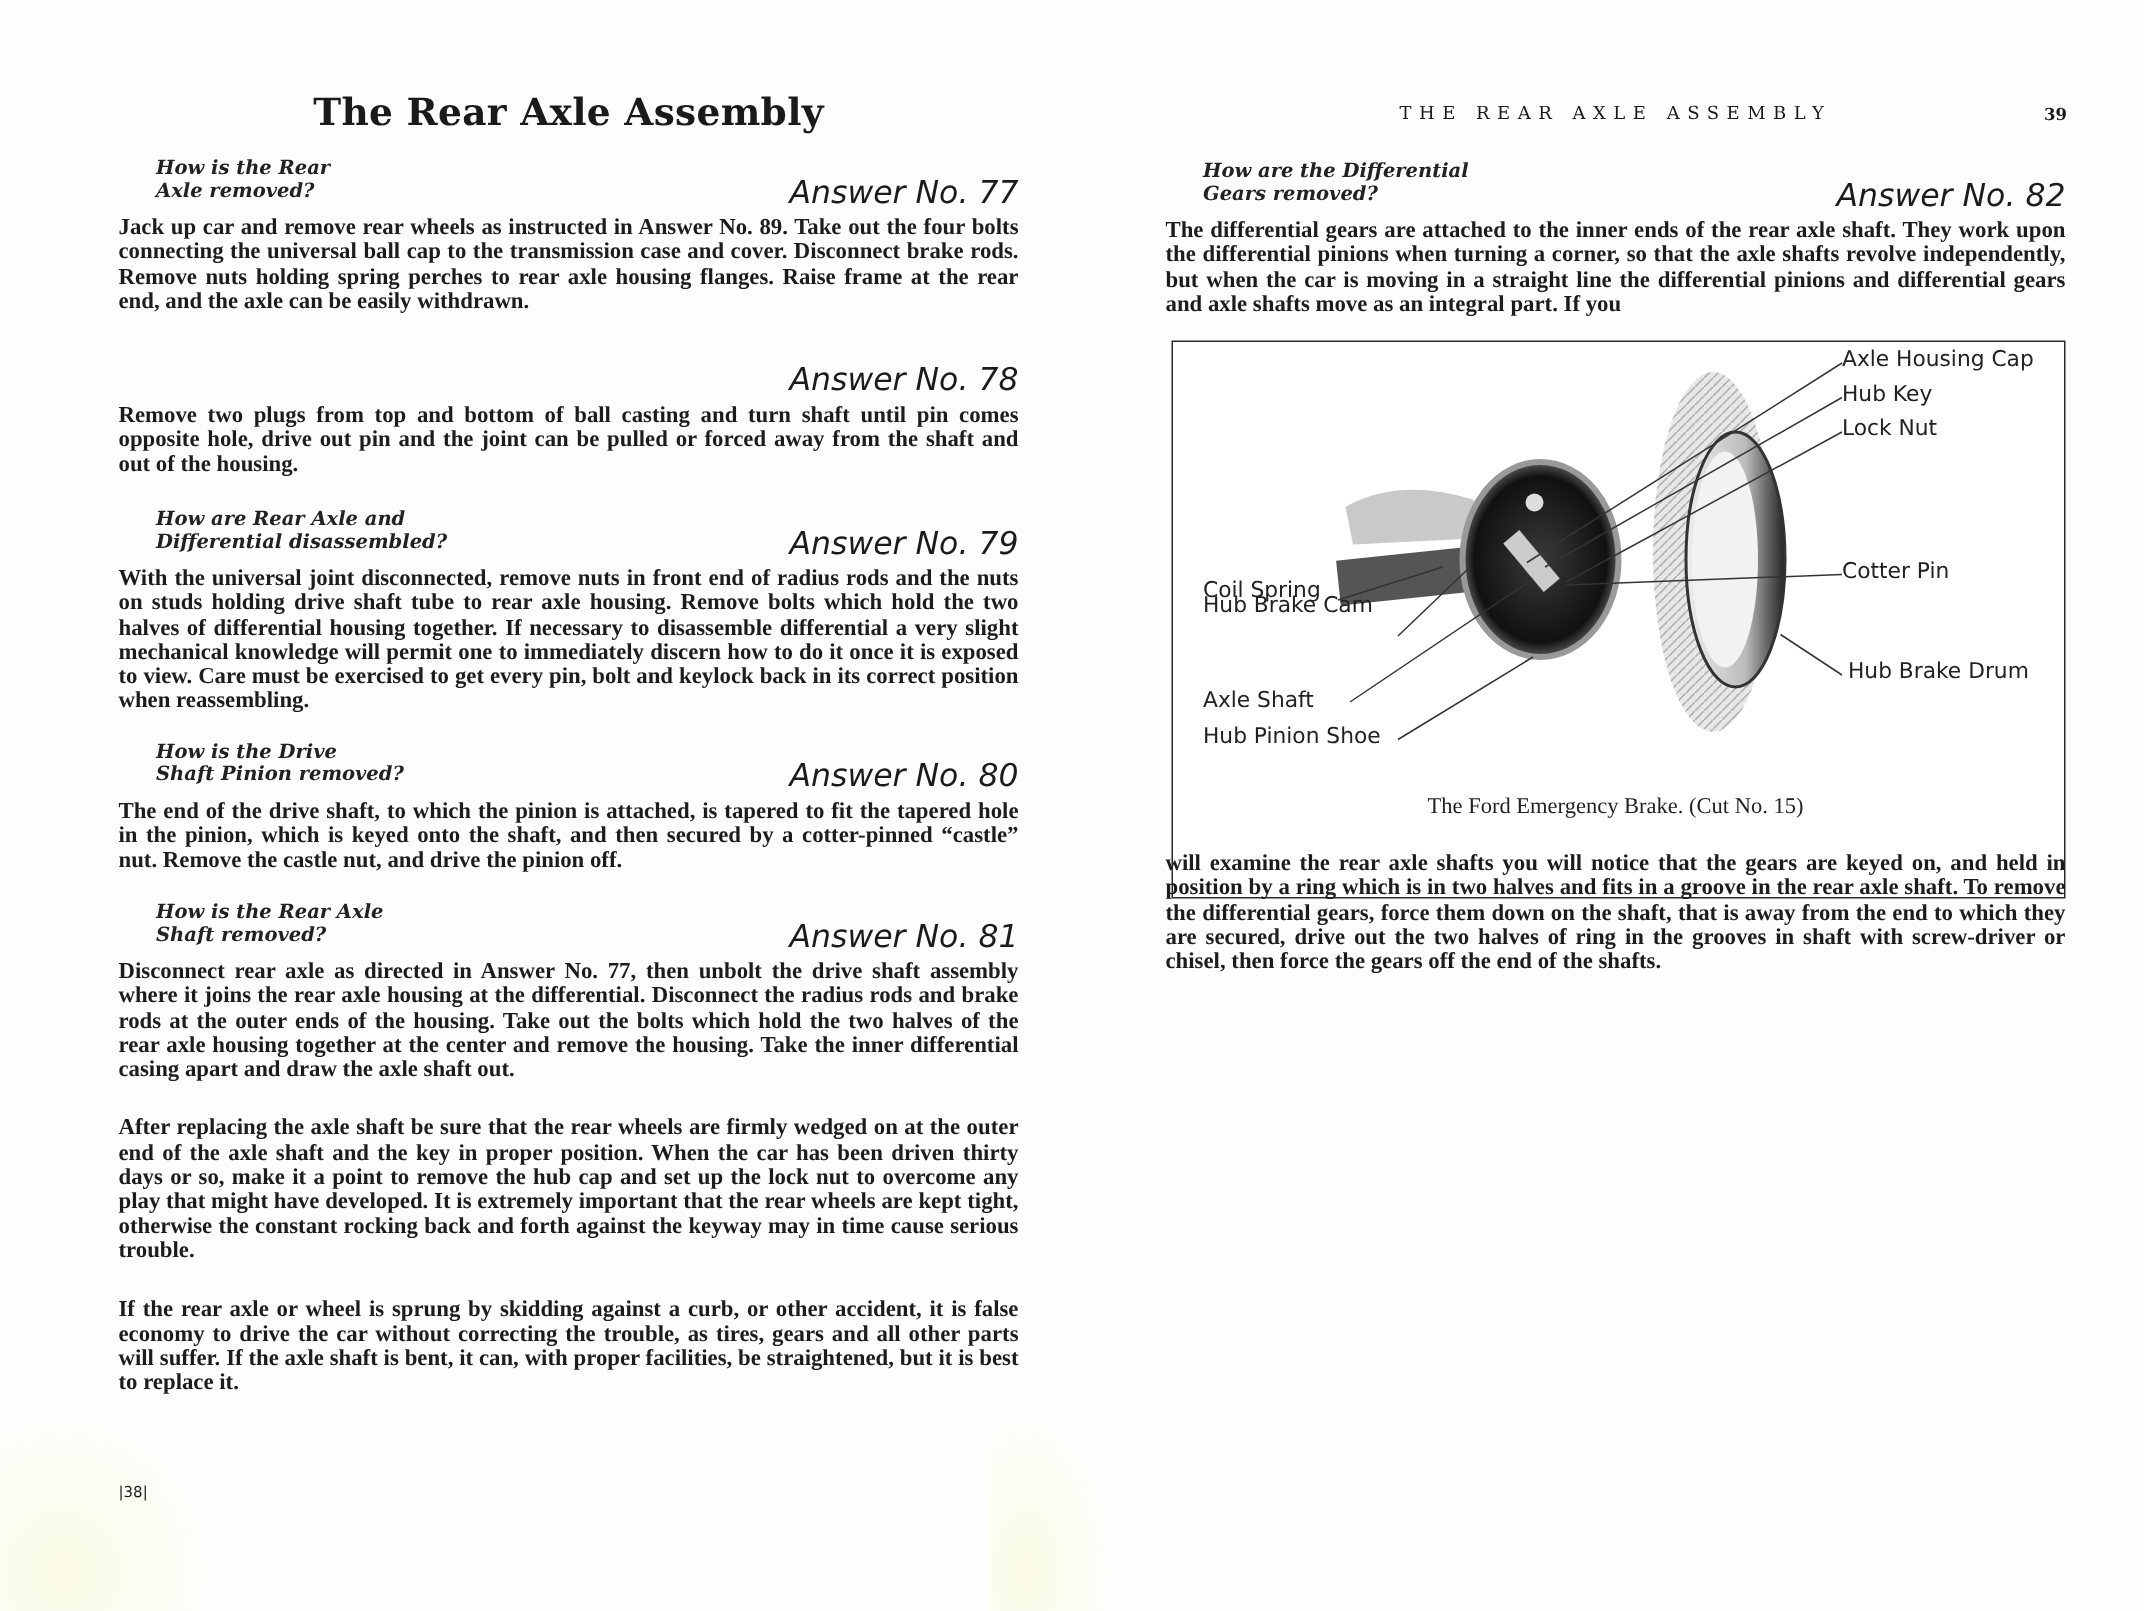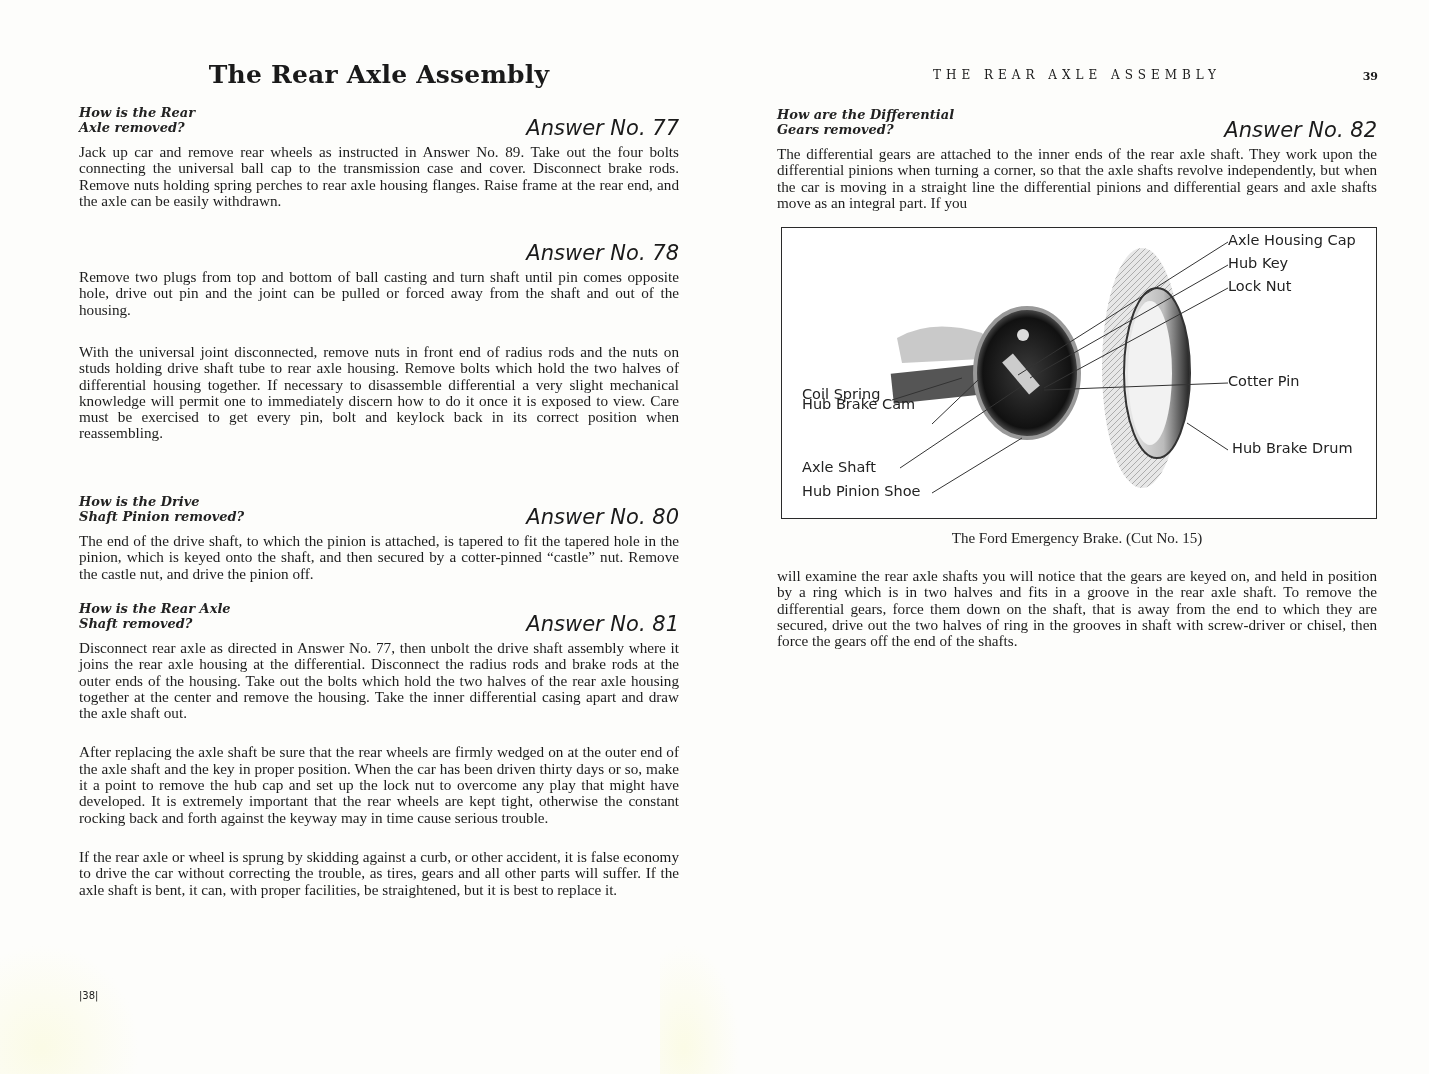--- a/index.html
+++ b/index.html
@@ -27,40 +27,40 @@
       font-family: "DejaVu Serif", serif; font-size: 12px; letter-spacing: 5px;
     }
     .page-num-right {
       position: absolute; right: 0; top: 70px; font-size: 11px; font-weight: bold;
     }
     .page-num-left {
       position: absolute; left: 0; top: 990px; font-family: "DejaVu Sans", sans-serif; font-size: 10px;
     }
 
     .qa { position: absolute; left: 0; width: 600px; }
-    .qa-head { position: relative; height: 34px; }
+    .qa-head { position: relative; height: 34px; margin-left: 25px; }
     .question {
       position: absolute; left: 0; top: 0;
       font-family: "DejaVu Serif", serif; font-style: italic; font-weight: bold;
       font-size: 13px; line-height: 15px; color: #222;
       white-space: pre-line;
     }
     .answer-no {
       position: absolute; right: 0; bottom: 0;
       font-family: "DejaVu Sans", sans-serif; font-style: italic;
       font-size: 21px; line-height: 22px; color: #1b1b1b; text-align: center;
     }
     .para {
       margin: 5px 0 0 0; font-family: "Liberation Serif", serif;
-      font-size: 15.2px; line-height: 16.3px; text-align: justify; color: #1c1c1c;
+      font-size: 15.2px; line-height: 16.3px; text-align: justify; color: #1c1c1c; font-weight: bold;
     }
     .para + .para { margin-top: 23px; }
 
     .figure {
-      position: absolute; left: 4px; top: 227px; width: 596px; height: 292px;
+      position: absolute; left: 4px; top: 227px; width: 596px; height: 372px;
       border: 1.5px solid #2a2a2a; background: #fff; box-sizing: border-box;
     }
     .figure svg { position: absolute; left: 0; top: 0; }
     .callout {
       position: absolute; font-family: "DejaVu Sans", sans-serif; font-size: 14.5px;
       color: #222; white-space: nowrap;
     }
     .caption {
       position: absolute; left: 0; top: 530px; width: 600px; text-align: center;
       font-family: "Liberation Serif", serif; font-size: 15px; color: #222;
@@ -86,20 +86,25 @@
   </div>
 
   <div class="qa" style="top:230px">
     <div class="qa-head">
       <div class="answer-no">Answer No. 78</div>
     </div>
     <p class="para">Remove two plugs from top and bottom of ball casting and turn shaft until pin comes opposite hole, drive out pin and the joint can be pulled or forced away from the shaft and out of the housing.</p>
   </div>
 
   <div class="qa" style="top:339px">
+    <div class="qa-head">
+      <div class="question">How are Rear Axle and
+Differential disassembled?</div>
+      <div class="answer-no">Answer No. 79</div>
+    </div>
     <p class="para">With the universal joint disconnected, remove nuts in front end of radius rods and the nuts on studs holding drive shaft tube to rear axle housing. Remove bolts which hold the two halves of differential housing together. If necessary to disassemble differential a very slight mechanical knowledge will permit one to immediately discern how to do it once it is exposed to view. Care must be exercised to get every pin, bolt and keylock back in its correct position when reassembling.</p>
   </div>
 
   <div class="qa" style="top:494px">
     <div class="qa-head">
       <div class="question">How is the Drive
 Shaft Pinion removed?</div>
       <div class="answer-no">Answer No. 80</div>
     </div>
     <p class="para">The end of the drive shaft, to which the pinion is attached, is tapered to fit the tapered hole in the pinion, which is keyed onto the shaft, and then secured by a cotter-pinned “castle” nut. Remove the castle nut, and drive the pinion off.</p>

